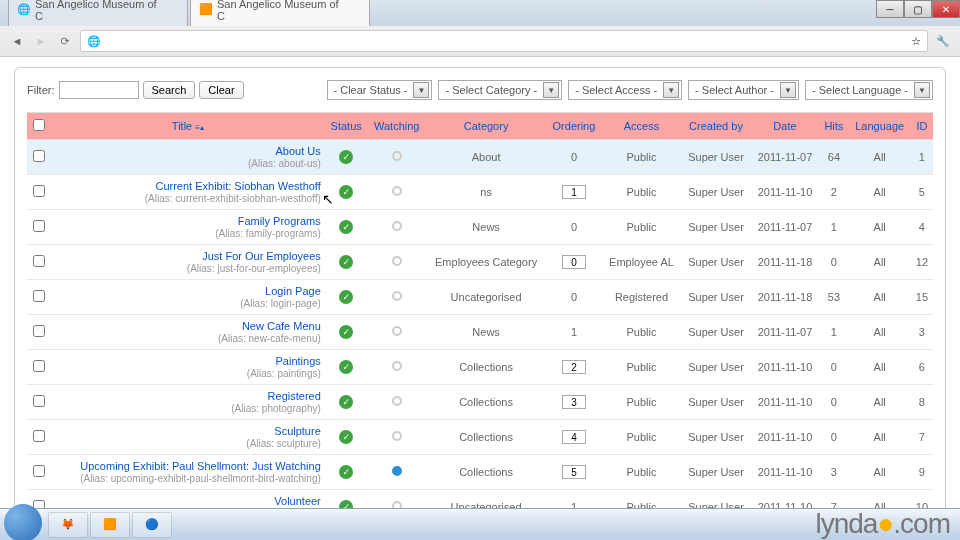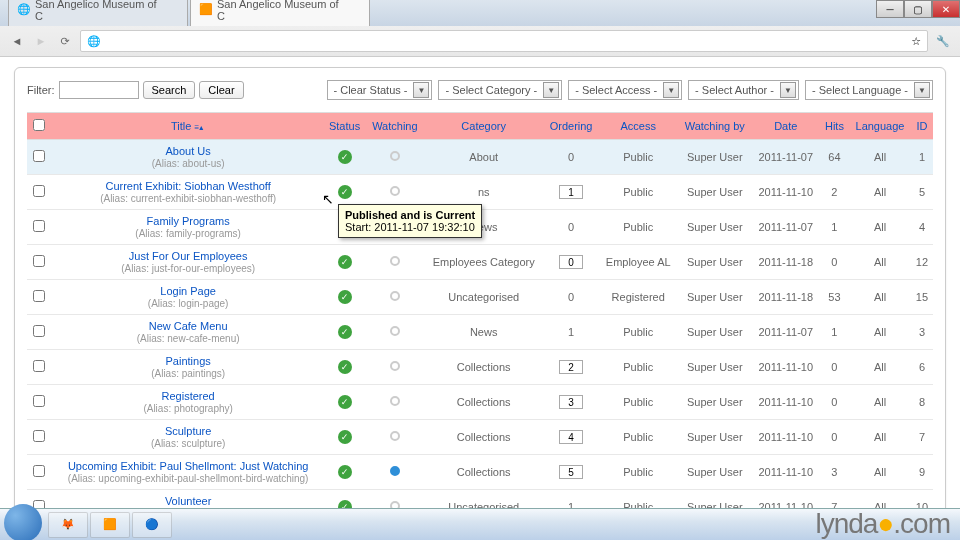--- a/index.html
+++ b/index.html
@@ -30,21 +30,21 @@
 .filter-input { width: 80px; height: 18px; border: 1px solid #aaa; }
 .btn { background: linear-gradient(to bottom,#fff,#eee); border: 1px solid #aaa; border-radius: 3px; padding: 2px 8px; font-size: 11px; cursor: pointer; }
 .filter-selects { display: flex; gap: 6px; }
 .select-box { border: 1px solid #aaa; background: #fff; height: 20px; display: flex; align-items: center; padding: 0 2px 0 6px; font-size: 11px; color: #555; }
 .select-arrow { width: 16px; height: 16px; border: 1px solid #999; margin-left: 6px; display:flex; align-items:center; justify-content:center; font-size:8px; background: linear-gradient(to bottom,#f8f8f8,#ddd); }
 
 table.adminlist { width: 100%; border-collapse: collapse; }
 table.adminlist th { background: #fca5a5; border-top: 1px solid #ddd; border-bottom: 1px solid #ddd; padding: 6px 4px; font-weight: normal; color: #0B55C4; font-size: 11px; text-align: center; }
 table.adminlist th.title-col { text-align: center; }
 table.adminlist td { border-bottom: 1px solid #e8e8e8; padding: 5px 4px; text-align: center; color: #666; font-size: 11px; vertical-align: middle; }
-table.adminlist td.title-cell { text-align: center; padding-left: 6px; }
+table.adminlist td.title-cell { text-align: right; padding-left: 6px; }
 table.adminlist tr.row-hover td { background: #e6f2f9; }
 .row-title { color: #0B55C4; }
 .row-alias { color: #999; font-size: 10px; }
 .checkbox-cell { width: 24px; }
 input[type="checkbox"] { width: 12px; height: 12px; }
 .status-icon { width: 14px; height: 14px; border-radius: 50%; display: inline-flex; align-items:center; justify-content:center; font-size: 9px; color:#fff; }
 .status-published { background: #3fa33f; }
 .featured-no { width: 10px; height: 10px; border-radius: 50%; border: 2px solid #ccc; display: inline-block; }
 .featured-yes { width: 10px; height: 10px; border-radius: 50%; background: #2f8fd8; border: 2px solid #2f8fd8; display: inline-block; }
 .order-input { width: 24px; height: 14px; border: 1px solid #aaa; text-align: center; font-size: 10px; }
@@ -129,21 +129,21 @@
     <table class="adminlist">
       <thead>
         <tr>
           <th class="checkbox-cell"><input type="checkbox" style=""></th>
           <th class="title-col"><span>Title</span> <span class="sort-icon">≡▴</span></th>
           <th>Status</th>
           <th>Watching</th>
           <th>Category</th>
           <th>Ordering</th>
           <th>Access</th>
-          <th>Watching by</th>
+          <th>Created by</th>
           <th>Date</th>
           <th>Hits</th>
           <th>Language</th>
           <th>ID</th>
         </tr>
       </thead>
       <tbody id="table-body">
           <tr class="row-hover">
     <td class="checkbox-cell"><input type="checkbox" style=""></td>
     <td class="title-cell">
@@ -329,24 +329,20 @@
     <td>2011-11-10</td>
     <td>7</td>
     <td>All</td>
     <td>10</td>
   </tr>
         </tbody>
     </table>
 
   </div>
 
-  <div class="tooltip" style="left:338px; top:137px;">
-    <div class="tip-title">Published and is Current</div>
-    <div>Start: 2011-11-07 19:32:10</div>
-  </div>
   <div class="cursor" style="left:322px; top:124px;">↖</div>
 </div>
 
 <div class="watermark">
   <span>lynda</span><span class="dot">●</span><span style="font-weight:300">.com</span>
 </div>
 
 <div class="taskbar">
   <div class="start-orb"></div>
   <div class="task-btn">🦊</div>

